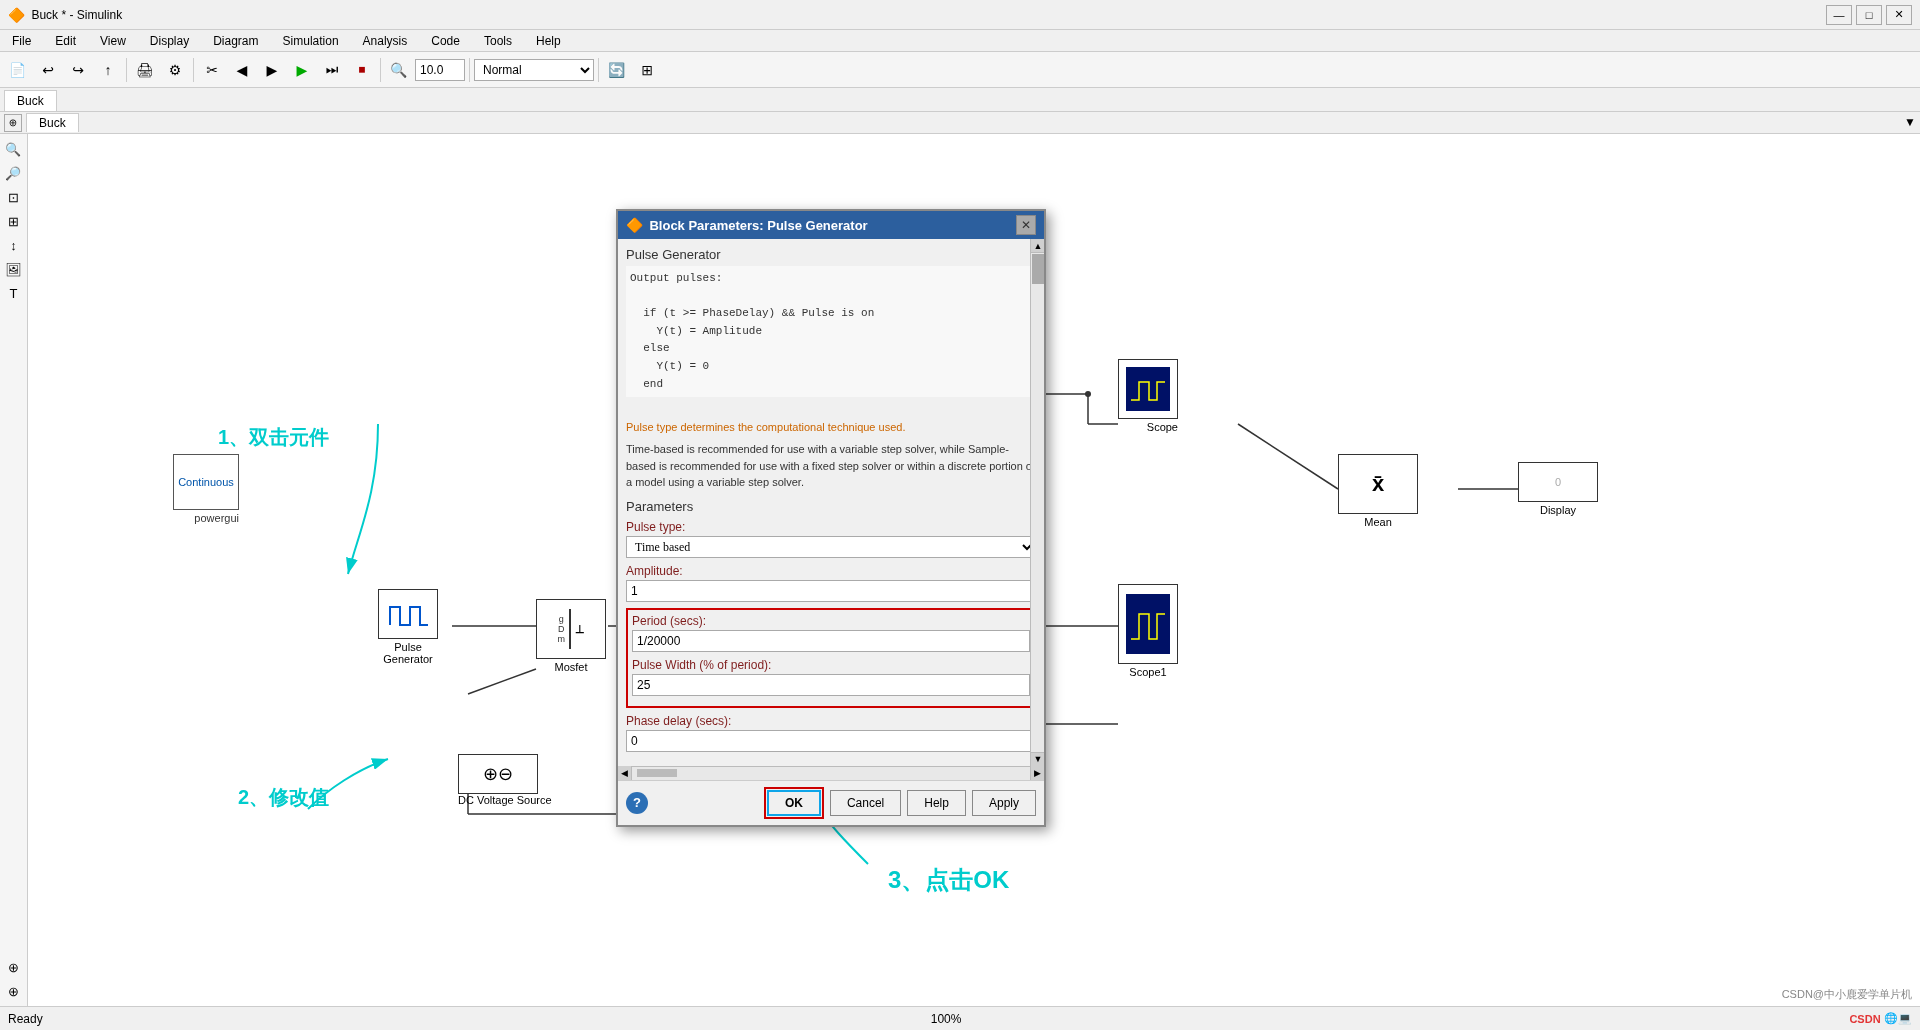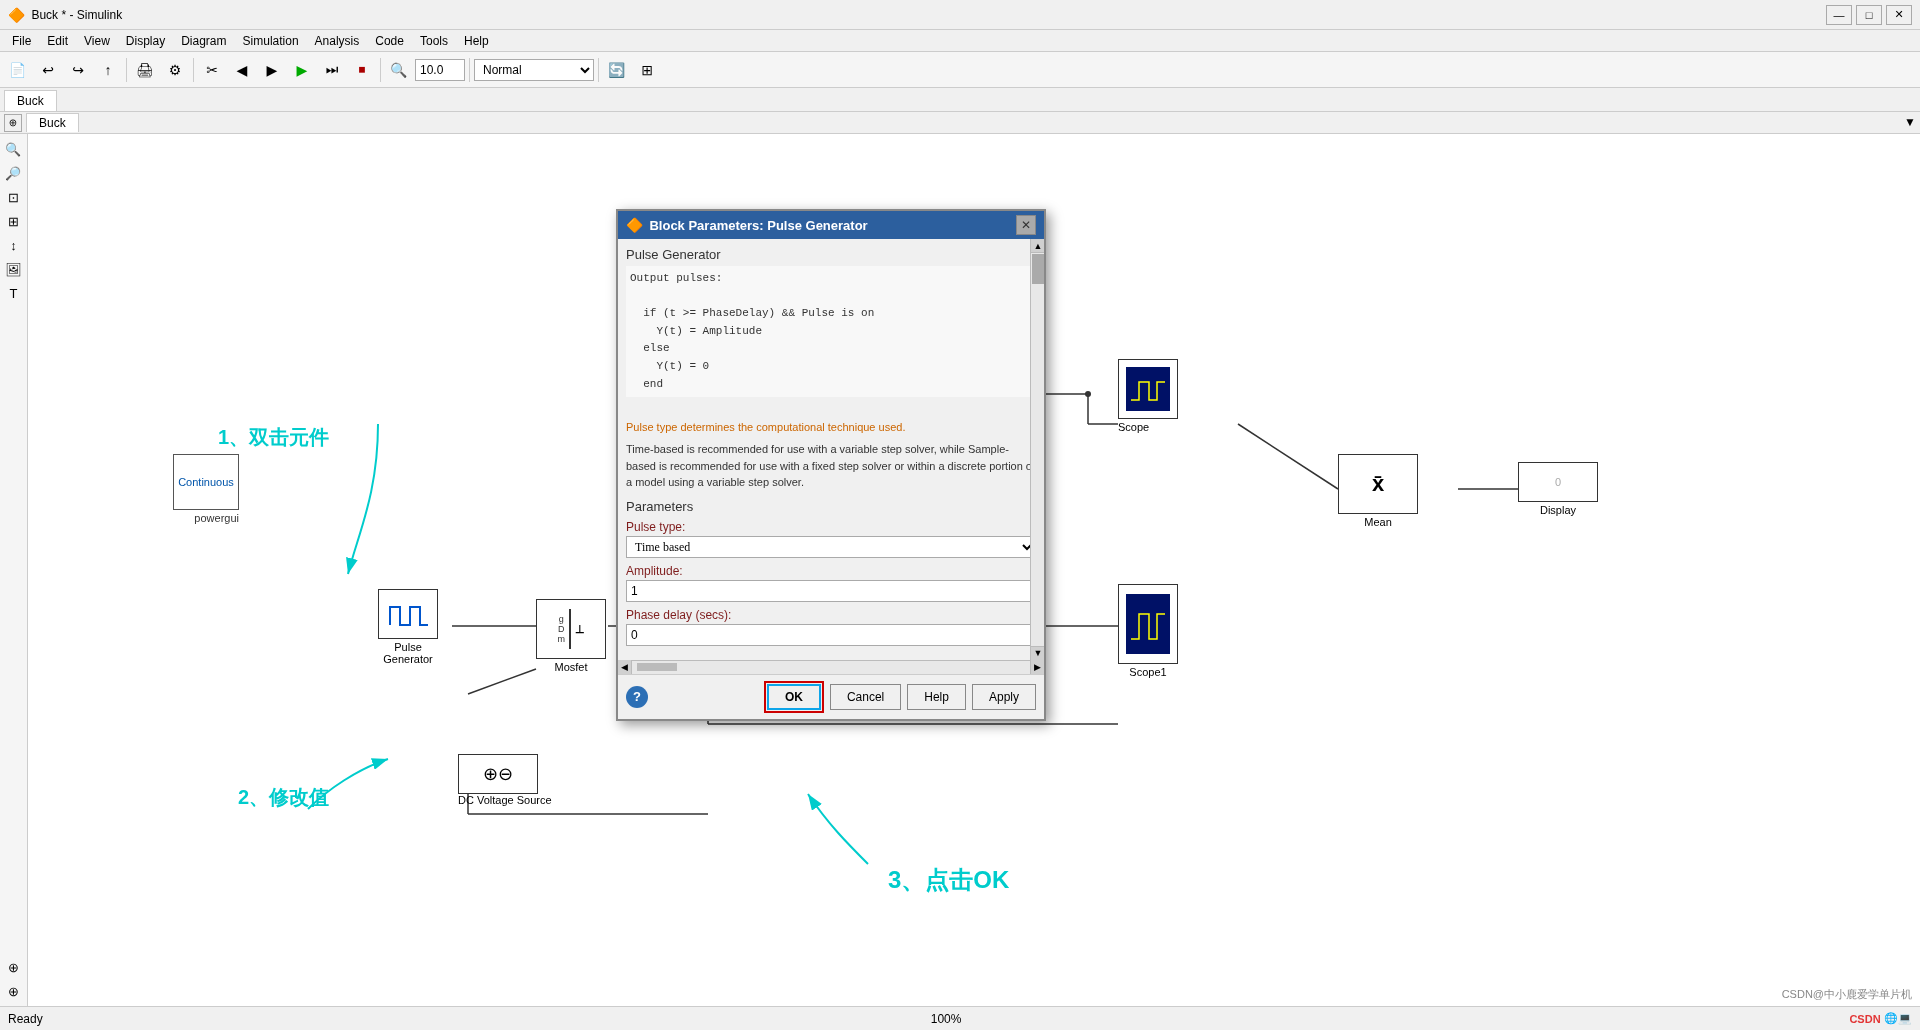--- a/index.html
+++ b/index.html
@@ -43,21 +43,21 @@
     }
 
     
     .menu-bar {
       background: #f0f0f0;
       height: 22px;
       display: flex;
       align-items: center;
       padding: 0 4px;
       border-bottom: 1px solid #ccc;
-      gap: 0;
+      gap: 8px;
     }
     .menu-item {
       padding: 2px 8px;
       cursor: pointer;
       font-size: 12px;
     }
 
     
     .toolbar {
       background: #f5f5f5;
@@ -491,21 +491,21 @@
       </div>
 
       <div style="position:absolute; left:1090px; top:225px;">
         <div style="width:60px;height:60px;background:white;border:1.5px solid #333;display:flex;align-items:center;justify-content:center;">
           <div style="width:44px;height:44px;background:#001166;display:flex;align-items:center;justify-content:center;">
             <svg width="38" height="38">
               <polyline points="2,30 10,30 10,12 20,12 20,30 28,30 28,12 36,12" fill="none" stroke="#ffff00" stroke-width="1.5"></polyline>
             </svg>
           </div>
         </div>
-        <div style="font-size:11px;text-align:left;margin-top:2px;">Scope</div>
+        <div style="font-size:11px;text-align:right;margin-top:2px;">Scope</div>
       </div>
 
       <div style="position:absolute; left:1310px; top:320px;">
         <div style="width:80px;height:60px;background:white;border:1.5px solid #333;display:flex;align-items:center;justify-content:center;font-size:18px;font-weight:bold;">
           <span style="font-size:22px;">x̄</span>
         </div>
         <div style="font-size:11px;text-align:center;margin-top:2px;">Mean</div>
       </div>
 
       <div style="position:absolute; left:1490px; top:328px;">
@@ -602,20 +602,32 @@
               <option>Sample based</option>
             </select>
           </div>
 
 
           <div class="dialog-field">
             <label>Amplitude:</label>
             <input class="dialog-input" value="1" style="">
           </div>
 
+          <div class="dialog-field-group">
+
+            <div class="dialog-field">
+              <label>Period (secs):</label>
+              <input class="dialog-input" value="1/20000" style="">
+            </div>
+
+            <div class="dialog-field">
+              <label>Pulse Width (% of period):</label>
+              <input class="dialog-input" value="25" style="">
+            </div>
+          </div>
 
           <div class="dialog-field">
             <label>Phase delay (secs):</label>
             <input class="dialog-input" value="0" style="">
           </div>
 
           <div style="position:absolute;right:0;top:0;width:14px;height:100%;background:#e8e8e8;border-left:1px solid #bbb;">
 
             <div style="width:14px;height:14px;background:#d0d0d0;border-bottom:1px solid #bbb;display:flex;align-items:center;justify-content:center;font-size:9px;cursor:pointer;">▲</div>
 

